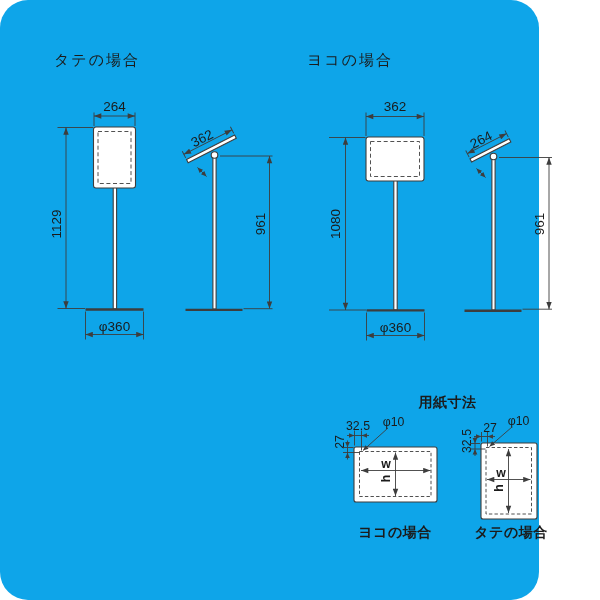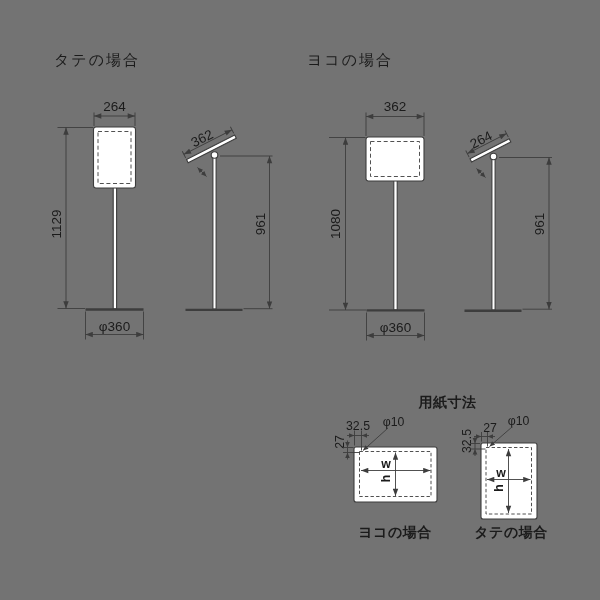--- a/index.html
+++ b/index.html
@@ -1,18 +1,19 @@
 <!DOCTYPE html>
 <html><head>
 <meta charset="utf-8">
 <style>
   html,body { margin:0; padding:0; background:#ffffff; }
   #stage {
-    position:relative; width:600px; height:600px; background:#737373;
+    position:relative; width:539px; height:600px; background:#0ea5e9;
     font-family:"Liberation Sans", sans-serif;
+    border-radius:28px;
   }
   svg text { fill:#1b1b1b; stroke:none; }
   .ln   { stroke:#3d3d3d; stroke-width:1.1; fill:none; stroke-linecap:butt; }
   .thin { stroke-width:0.9; }
   .thick{ stroke-width:2.4; }
   .dash { stroke-dasharray:4 2.6; }
   .dash2{ stroke-dasharray:3.4 2.2; }
   .fillw{ fill:#ffffff; }
   .num  { font:13.5px "Liberation Sans", sans-serif; }
   .small{ font:12.3px "Liberation Sans", sans-serif; }

